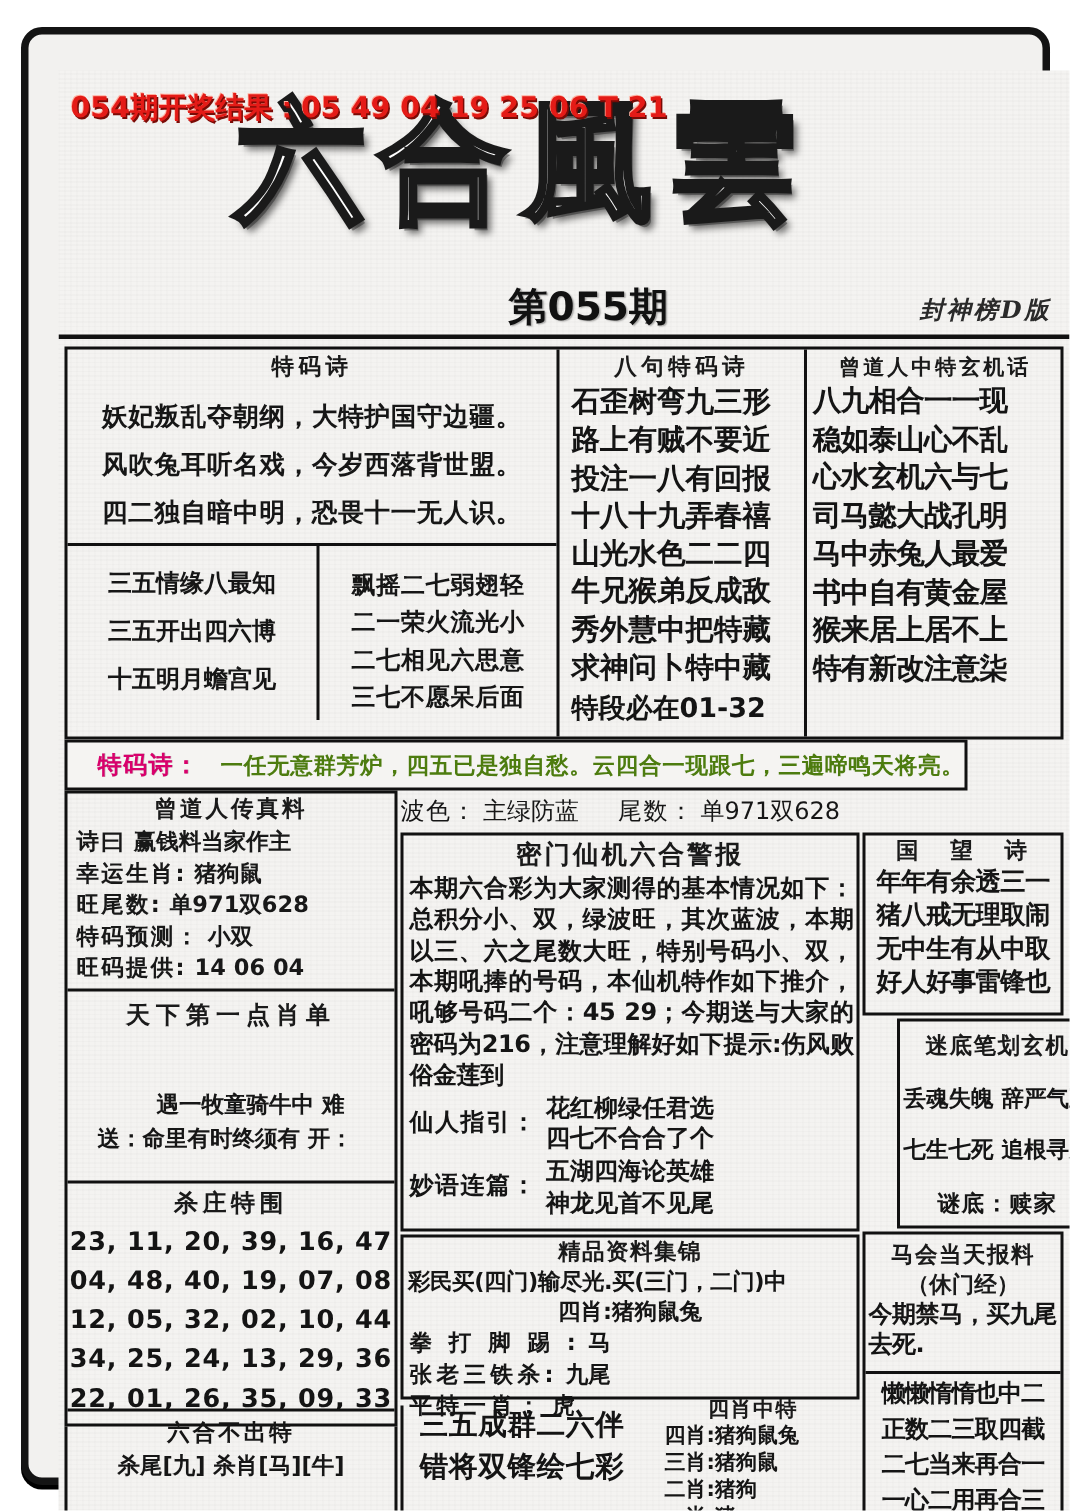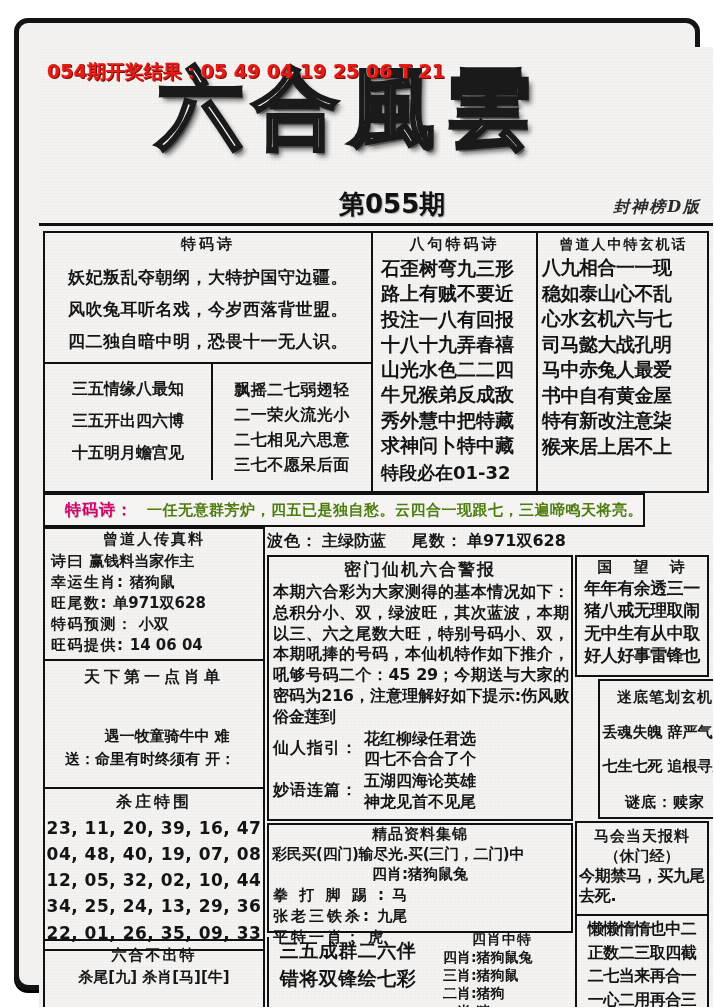--- a/index.html
+++ b/index.html
@@ -227,21 +227,21 @@
   .bosebar {
     position: absolute;
     left: 228px;
     top: 480px;
     width: 442px;
     height: 28px;
     box-sizing: border-box;
     display: flex;
     align-items: center;
     font-size: 16px;
-    font-weight: bold;
+    font-weight: normal;
     color: #161616;
   }
   .bosebar span { margin-right: 4px; }
   .bosebar .k { letter-spacing: 1px; }
   .bosebar .v { margin-right: 26px; }
 
   
   .colA {
     position: absolute;
     left: 4px;
@@ -560,22 +560,22 @@
 
         <div class="r1c3 zdr">
           <div class="ttl">曾道人中特玄机话</div>
           <div>
             <div class="l">八九相合一一现</div>
             <div class="l">稳如泰山心不乱</div>
             <div class="l">心水玄机六与七</div>
             <div class="l">司马懿大战孔明</div>
             <div class="l">马中赤兔人最爱</div>
             <div class="l">书中自有黄金屋</div>
+            <div class="l">猴来居上居不上</div>
             <div class="l">特有新改注意柒</div>
-            <div class="l">猴来居上居不上</div>
           </div>
         </div>
       </div>
 
       <div class="pinkbar">
         <span class="lbl">特码诗：</span>
         <span class="txt">一任无意群芳炉，四五已是独自愁。云四合一现跟七，三遍啼鸣天将亮。</span>
       </div>
 
       <div class="bosebar">

